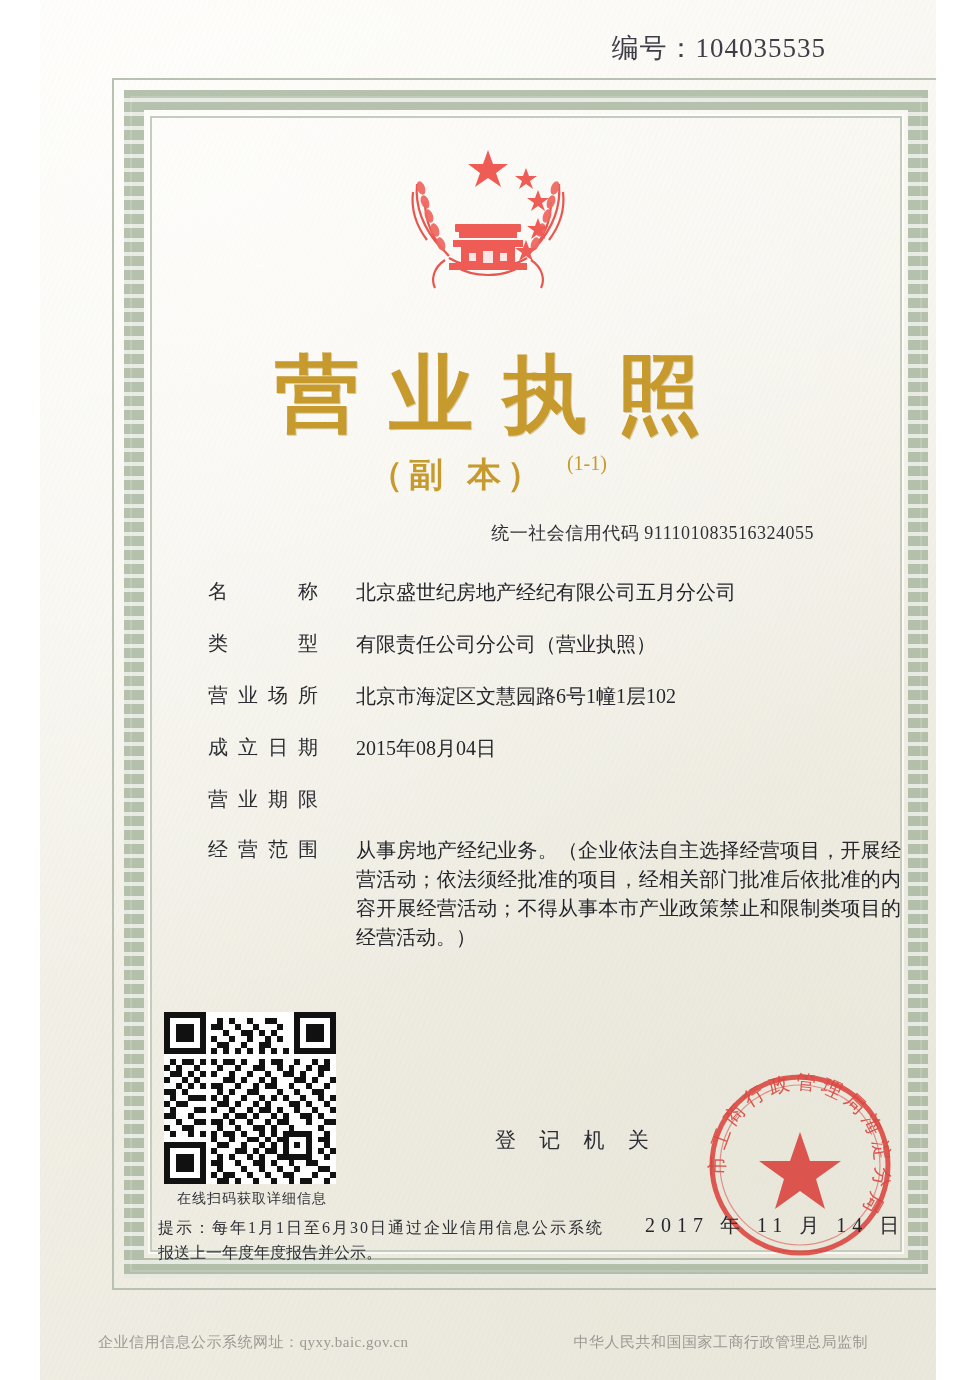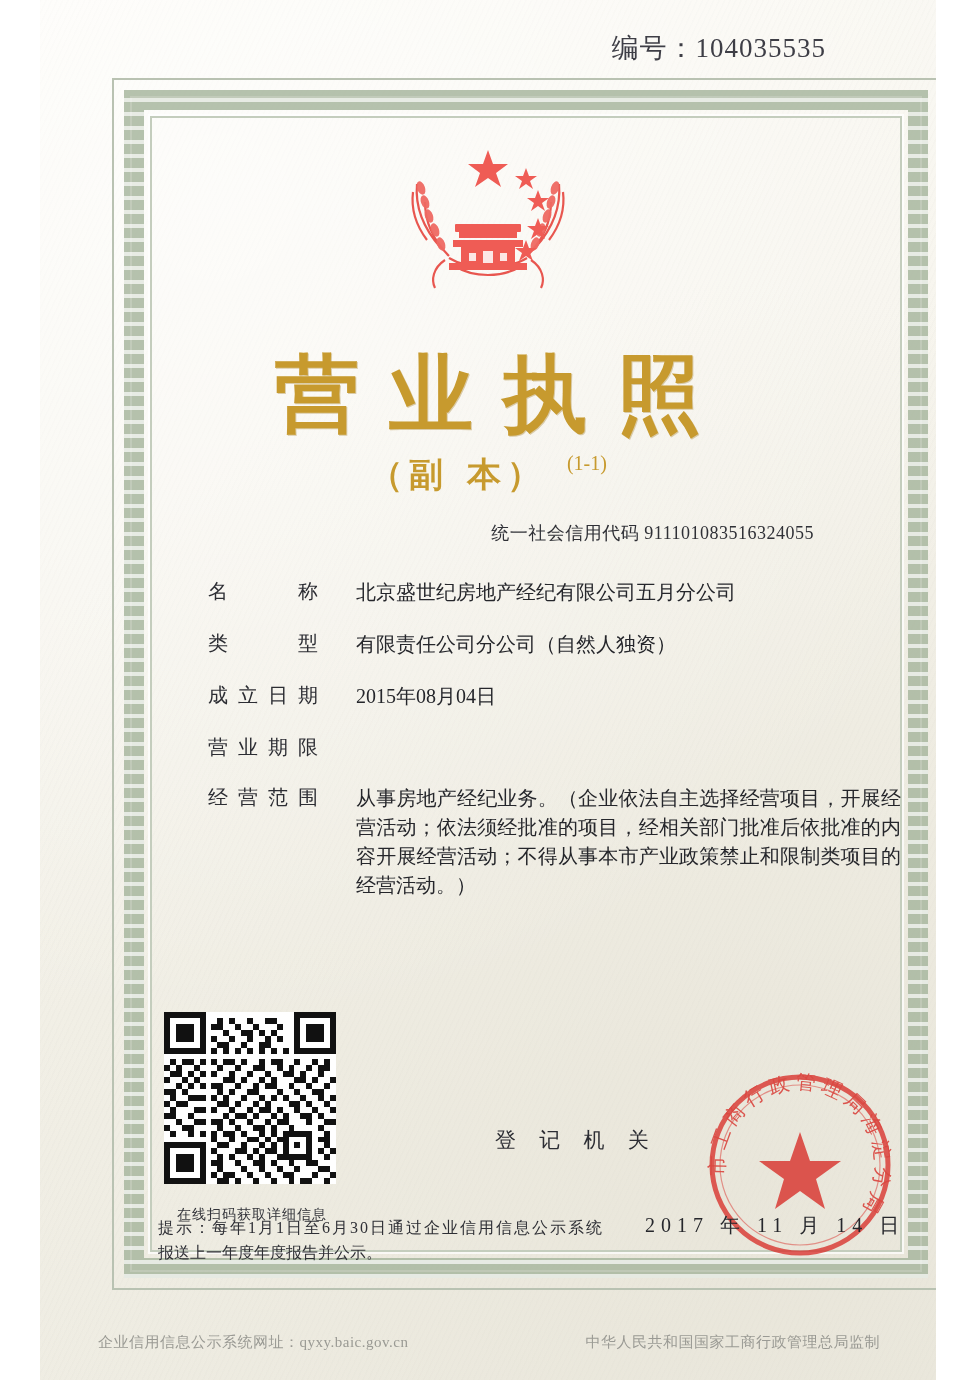--- a/index.html
+++ b/index.html
@@ -191,21 +191,21 @@
     width: 176px;
     text-align: center;
   }
   .qr {
     width: 172px;
     height: 172px;
     image-rendering: pixelated;
     display: block;
   }
   .qr-caption {
-    margin-top: 22px;
+    margin-top: 6px;
     font-size: 14px;
     color: #33343a;
     letter-spacing: 1px;
   }
 
   
   .registry {
     position: absolute;
     left: 455px;
     top: 1126px;
@@ -253,21 +253,21 @@
   .footer-left {
     position: absolute;
     left: 58px;
     bottom: 28px;
     font-size: 15px;
     color: #9a9a94;
     letter-spacing: 0.5px;
   }
   .footer-right {
     position: absolute;
-    right: 56px;
+    right: 68px;
     bottom: 28px;
     font-size: 15px;
     color: #9a9a94;
     letter-spacing: 0.5px;
   }
 </style>
 </head>
 <body>
 
 <div class="page">
@@ -343,21 +343,25 @@
 
   <div class="credit-code">统一社会信用代码 911101083516324055</div>
 
   <div class="fields">
     <div class="field-row">
       <div class="field-label">名　　称</div>
       <div class="field-value">北京盛世纪房地产经纪有限公司五月分公司</div>
     </div>
     <div class="field-row">
       <div class="field-label">类　　型</div>
-      <div class="field-value">有限责任公司分公司（自然人独资）</div>
+      <div class="field-value">有限责任公司分公司（营业执照）</div>
+    </div>
+    <div class="field-row">
+      <div class="field-label">营业场所</div>
+      <div class="field-value">北京市海淀区文慧园路6号1幢1层102</div>
     </div>
     <div class="field-row">
       <div class="field-label">成立日期</div>
       <div class="field-value">2015年08月04日</div>
     </div>
     <div class="field-row">
       <div class="field-label">营业期限</div>
       <div class="field-value"></div>
     </div>
     <div class="field-row">

